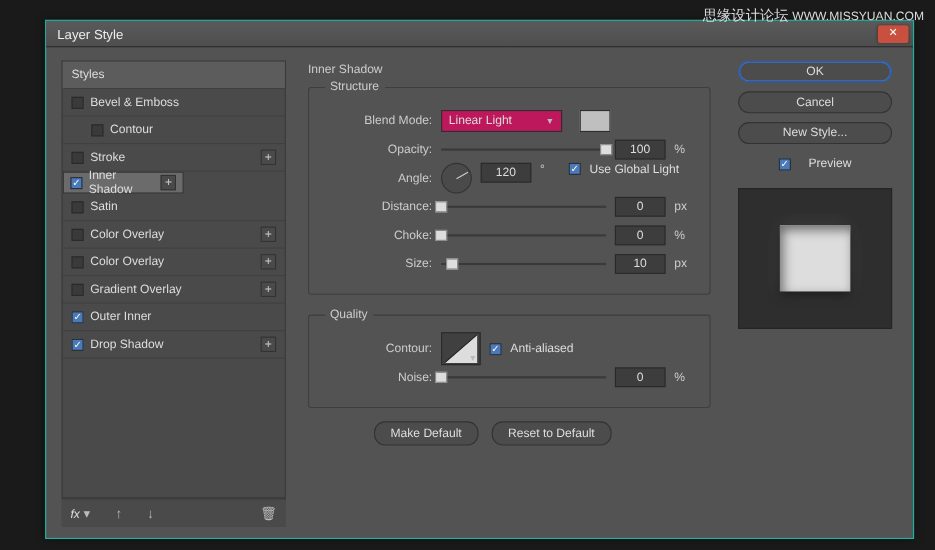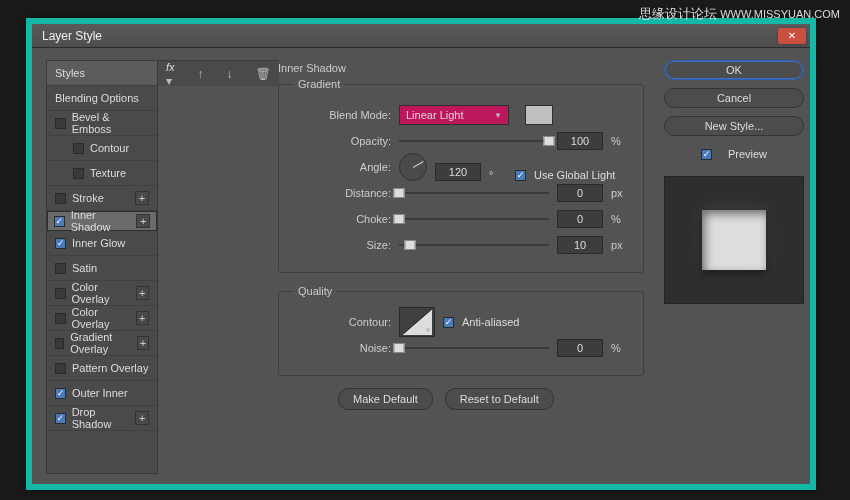--- a/index.html
+++ b/index.html
@@ -1,24 +1,24 @@
 <!DOCTYPE html>
 <html><head>
 <meta charset="utf-8">
 <style>
 *{box-sizing:border-box;margin:0;padding:0;font-family:Tahoma,Arial,sans-serif;font-size:11px;color:#ddd}
 body{background:#1a1a1a;width:850px;height:500px;overflow:hidden}
 .watermark{position:absolute;top:5px;right:10px;color:#888;font-size:12px;z-index:100}
 .watermark .cn{font-size:13px}
-.dialog{position:absolute;left:26px;top:18px;width:790px;height:472px;background:#535353;border:6px solid #14b8a6;box-shadow:0 0 8px rgba(0,0,0,.5)}
+.dialog{position:absolute;left:41px;top:18px;width:790px;height:472px;background:#535353;border:1px solid #14b8a6;box-shadow:0 0 8px rgba(0,0,0,.5)}
 .titlebar{height:24px;background:linear-gradient(#5a5a5a,#4e4e4e);border-bottom:1px solid #2a2a2a;display:flex;align-items:center;padding:0 4px}
 .titlebar .title{flex:1;padding-left:6px;font-size:12px;color:#eee}
 .close-x{width:28px;height:16px;background:#c94f3e;color:#fff;text-align:center;line-height:15px;border-radius:2px;font-size:10px;box-shadow:0 0 2px rgba(0,0,0,.4)}
 .body{display:flex;padding:12px 14px 10px 14px;gap:14px;height:calc(100% - 24px)}
-.col-left{width:212px;display:flex;flex-direction:row}
+.col-left{width:212px;display:flex;flex-direction:column}
 .style-list{flex:1;border:1px solid #3a3a3a;background:#4a4a4a}
 .row{height:25px;display:flex;align-items:center;padding:0 8px;border-bottom:1px solid #404040;justify-content:space-between;cursor:default}
 .row.head{background:#5c5c5c}
 .row.sel{background:#6b6b6b}
 .row .lbl{display:flex;align-items:center;gap:6px}
 .ck{width:11px;height:11px;border:1px solid #2a2a2a;background:#3a3a3a;display:inline-flex;align-items:center;justify-content:center}
 .ck.on{background:#4a7ab8}
 .ck.on::after{content:"✓";color:#fff;font-size:9px;line-height:9px}
 .indent{padding-left:18px}
 .plus{width:14px;height:14px;border:1px solid #333;background:#4a4a4a;display:flex;align-items:center;justify-content:center;font-size:11px;color:#ccc}
@@ -32,21 +32,21 @@
 .frow{display:flex;align-items:center;height:26px;gap:8px}
 .frow .flab{width:98px;text-align:right;color:#ccc}
 .sel{width:110px;height:20px;background:#be185d;border:1px solid #2e2e2e;display:flex;align-items:center;justify-content:space-between;padding:0 6px}
 .sel .car{font-size:8px;color:#bbb}
 .swatch{width:28px;height:20px;background:#bfbfbf;border:1px solid #2e2e2e;margin-left:8px}
 .slider{position:relative;width:150px;height:14px}
 .slider .track{position:absolute;top:6px;left:0;right:0;height:2px;background:#3a3a3a}
 .slider .thumb{position:absolute;top:2px;width:11px;height:10px;background:#ddd;border:1px solid #888;transform:translateX(-50%)}
 .numbox{width:46px;height:18px;background:#3d3d3d;border:1px solid #2a2a2a;text-align:center;line-height:16px;color:#ddd}
 .unit{color:#ccc;width:18px}
-.anglectl{display:flex;align-items:flex-end;gap:8px}
+.anglectl{display:flex;align-items:flex-start;gap:8px}
 .dial{width:28px;height:28px;border:1px solid #333;border-radius:50%;background:#4a4a4a;position:relative}
 .dial::after{content:"";position:absolute;width:12px;height:1px;background:#ccc;top:50%;left:50%;transform-origin:left center;transform:rotate(-30deg)}
 .contour-thumb{width:36px;height:30px;background:#404040;border:1px solid #2a2a2a;display:flex;align-items:center;justify-content:center;position:relative}
 .contour-thumb svg{width:30px;height:26px}
 .contour-thumb .car{position:absolute;right:2px;bottom:1px;font-size:8px;color:#bbb}
 .btns-row{display:flex;gap:12px;margin-top:8px;margin-left:60px}
 .pbtn{height:22px;padding:0 14px;background:#4c4c4c;border:1px solid #333;border-radius:10px;display:flex;align-items:center;color:#ddd}
 .col-right{width:156px;display:flex;flex-direction:column;align-items:center;gap:8px}
 .rbtn{width:140px;height:20px;border:1px solid #333;border-radius:12px;background:#4c4c4c;display:flex;align-items:center;justify-content:center;color:#eee}
 .rbtn.primary{border:1px solid #2f5fae;box-shadow:0 0 0 1px #3b6fc6 inset}
@@ -68,62 +68,47 @@
     <div class="close-x">✕</div>
   </div>
   <div class="body">
 
     <div class="col-left">
       <div class="style-list">
         <div class="row head">
             <span>Styles</span>
           </div>
         <div class="row">
-            <span>Blending Options</span>
-          </div>
-        <div class="row">
             <span class="lbl">
               <span class="ck"></span>
               <span>Bevel &amp; Emboss</span>
             </span>
           </div>
         <div class="row">
             <span class="lbl indent">
               <span class="ck"></span>
               <span>Contour</span>
-            </span>
-          </div>
-        <div class="row">
-            <span class="lbl indent">
-              <span class="ck"></span>
-              <span>Texture</span>
             </span>
           </div>
         <div class="row">
             <span class="lbl">
               <span class="ck"></span>
               <span>Stroke</span>
             </span>
             <span class="plus">+</span>
           </div>
         <div class="row sel">
             <span class="lbl">
               <span class="ck on"></span>
               <span>Inner Shadow</span>
             </span>
             <span class="plus">+</span>
           </div>
         <div class="row">
             <span class="lbl">
-              <span class="ck on"></span>
-              <span>Inner Glow</span>
-            </span>
-          </div>
-        <div class="row">
-            <span class="lbl">
               <span class="ck"></span>
               <span>Satin</span>
             </span>
           </div>
         <div class="row">
             <span class="lbl">
               <span class="ck"></span>
               <span>Color Overlay</span>
             </span>
             <span class="plus">+</span>
@@ -134,26 +119,20 @@
               <span>Color Overlay</span>
             </span>
             <span class="plus">+</span>
           </div>
         <div class="row">
             <span class="lbl">
               <span class="ck"></span>
               <span>Gradient Overlay</span>
             </span>
             <span class="plus">+</span>
-          </div>
-        <div class="row">
-            <span class="lbl">
-              <span class="ck"></span>
-              <span>Pattern Overlay</span>
-            </span>
           </div>
         <div class="row">
             <span class="lbl">
               <span class="ck on"></span>
               <span>Outer Inner</span>
             </span>
           </div>
         <div class="row">
             <span class="lbl">
               <span class="ck on"></span>
@@ -166,21 +145,21 @@
         <span class="ic"><i>fx</i> ▾</span>
         <span class="ic">↑</span>
         <span class="ic">↓</span>
         <span class="ic trash">🗑</span>
       </div>
     </div>
 
     <div class="col-mid">
       <div class="section-title">Inner Shadow</div>
       <fieldset>
-        <legend>Gradient</legend>
+        <legend>Structure</legend>
         <div class="frow">
           <div class="flab">Blend Mode:</div>
           <div class="sel">
               <span>Linear Light</span>
               <span class="car">▼</span>
             </div>
           <div class="swatch"></div>
         </div>
         <div class="frow">
           <div class="flab">Opacity:</div>

